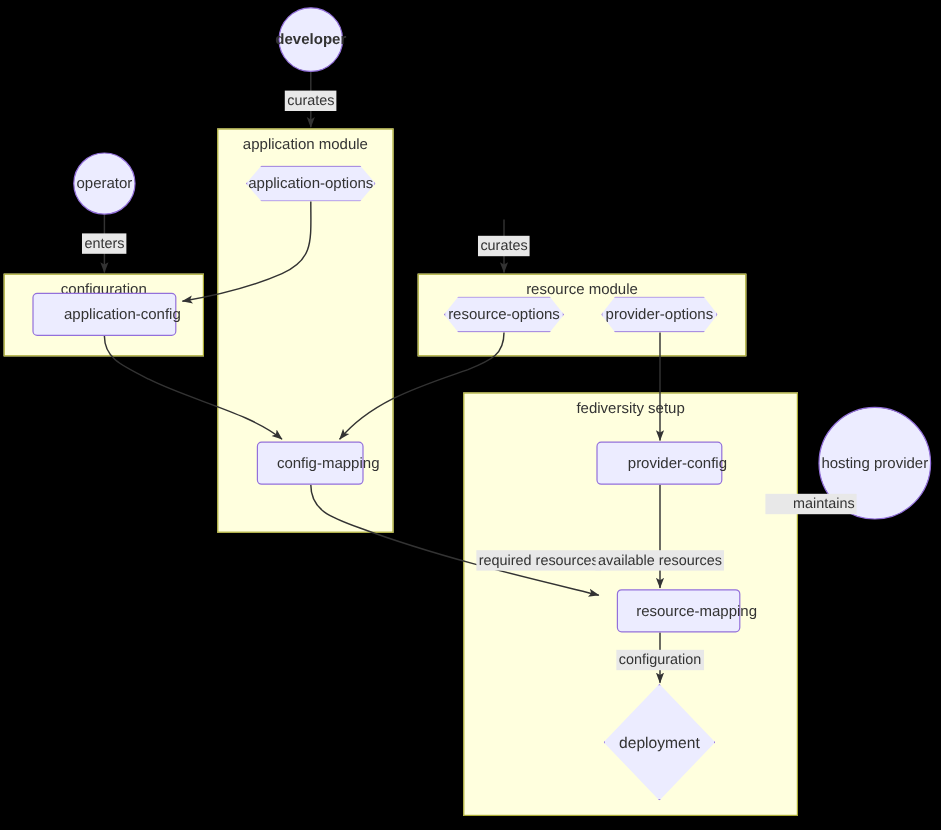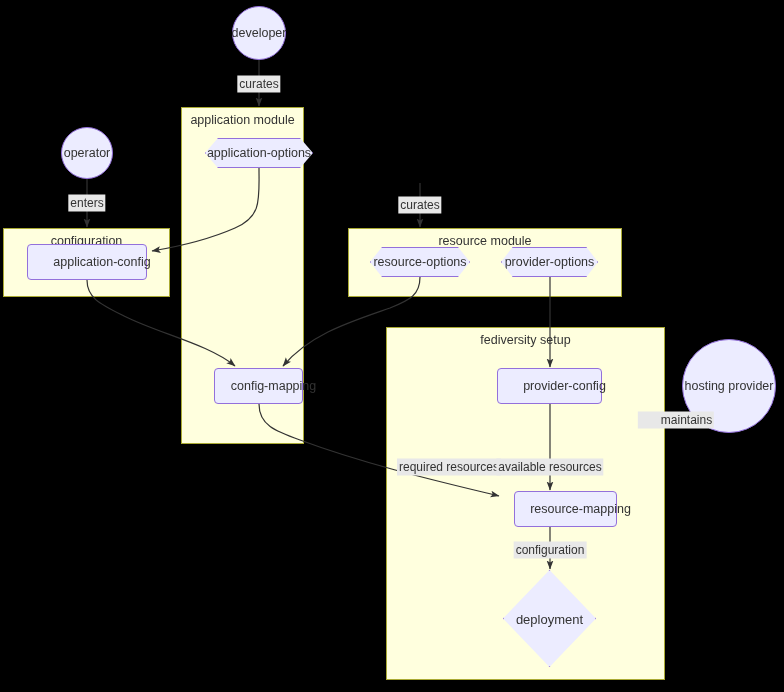--- a/index.html
+++ b/index.html
@@ -114,21 +114,21 @@
     padding: 1px 2px;
     white-space: nowrap;
     transform: translate(-50%, -50%);
   }
 </style>
 </head>
 <body>
 
 <div id="canvas">
 
-  <div class="cluster" style="left:181px; top:107px; width:123px; height:337px;">
+  <div class="cluster" style="left:181px; top:107px; width:147px; height:337px;">
     <div class="cluster-title">application module</div>
   </div>
 
   <div class="cluster" style="left:3px; top:228px; width:167px; height:69px;">
     <div class="cluster-title">configuration</div>
   </div>
 
   <div class="cluster" style="left:348px; top:228px; width:274px; height:69px;">
     <div class="cluster-title">resource module</div>
   </div>
@@ -162,21 +162,21 @@
       <path d="M259,404 C259,425 275,431 300,440 C370,466 450,484 499,496"></path>
 
       <path d="M550,404 L550,490"></path>
 
       <path d="M550,527 L550,569"></path>
 
       <path d="M694,411 L670,425"></path>
     </g>
   </svg>
 
-  <div class="node node-circle" style="left:232px; top:6px; width:54px; height:54px;">
+  <div class="node node-circle" style="left:232px; top:6px; width:54px; height:54px;font-weight:bold;">
     <span>developer</span>
   </div>
 
   <div class="node node-circle" style="left:61px; top:127px; width:52px; height:52px;">
     <span>operator</span>
   </div>
 
 
   <div class="node node-circle" style="left:682px; top:339px; width:94px; height:94px;">
     <span>hosting provider</span>

